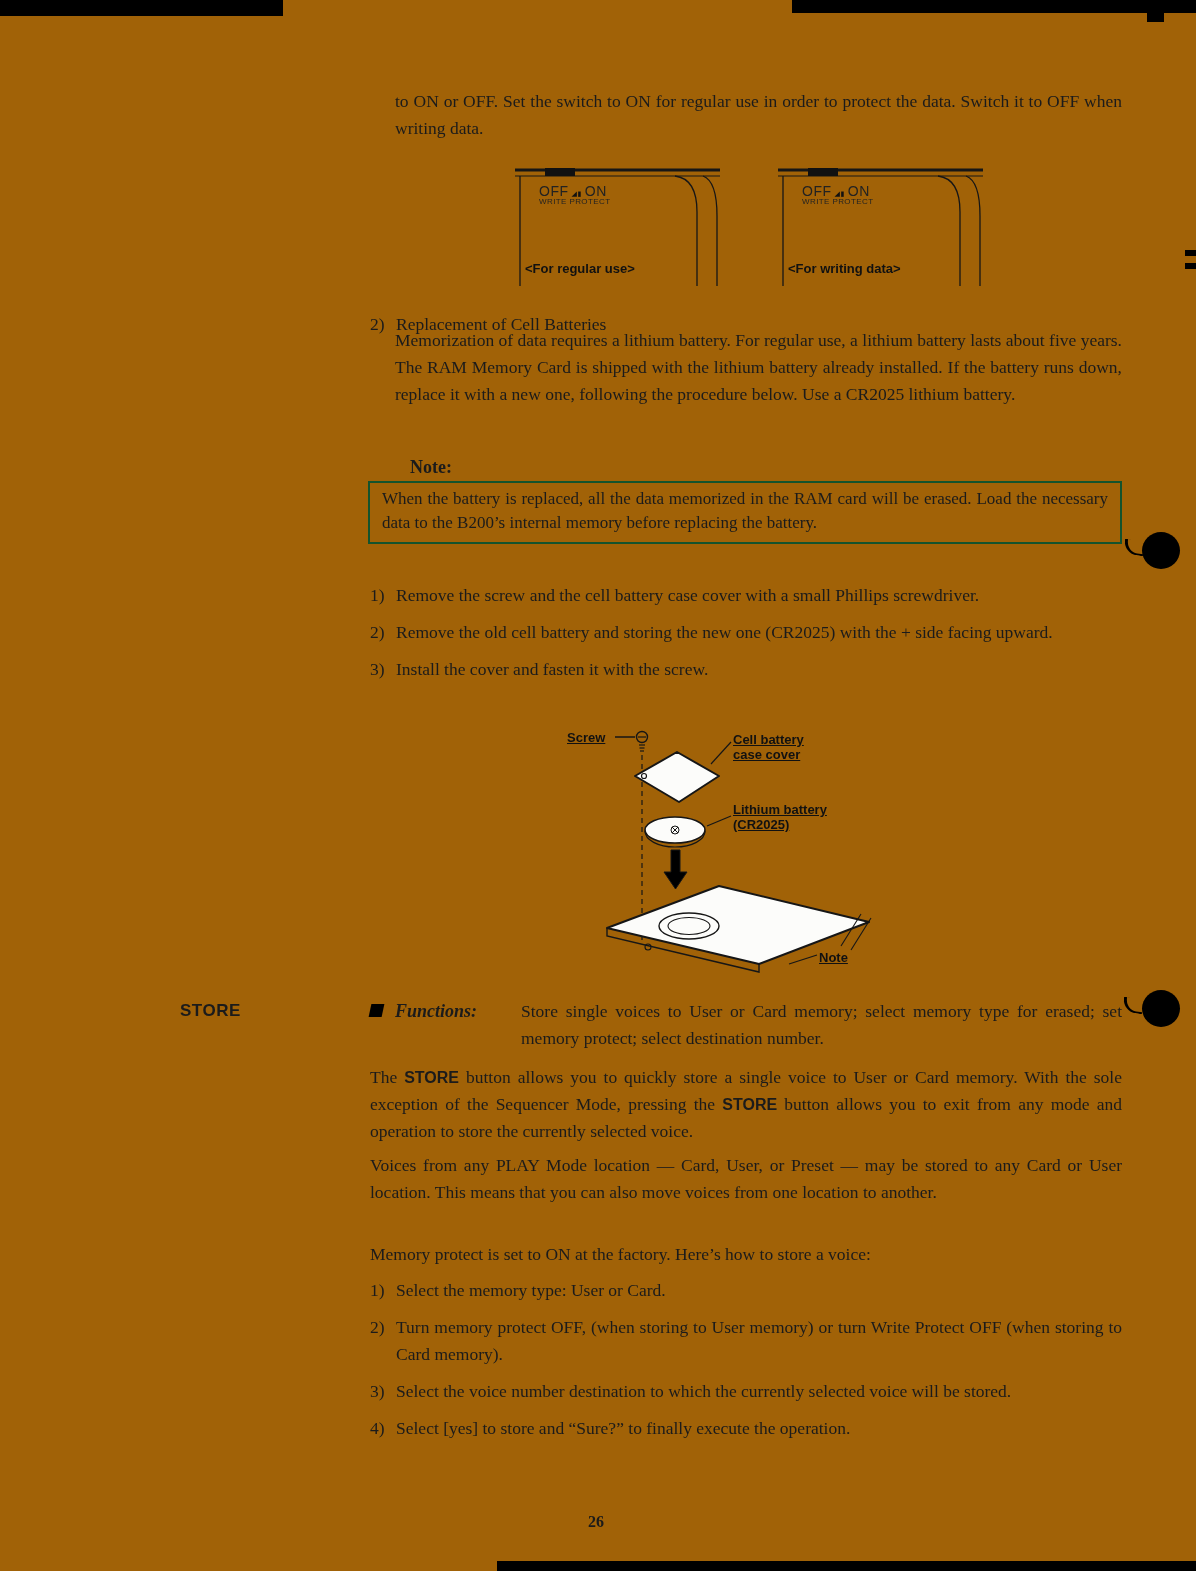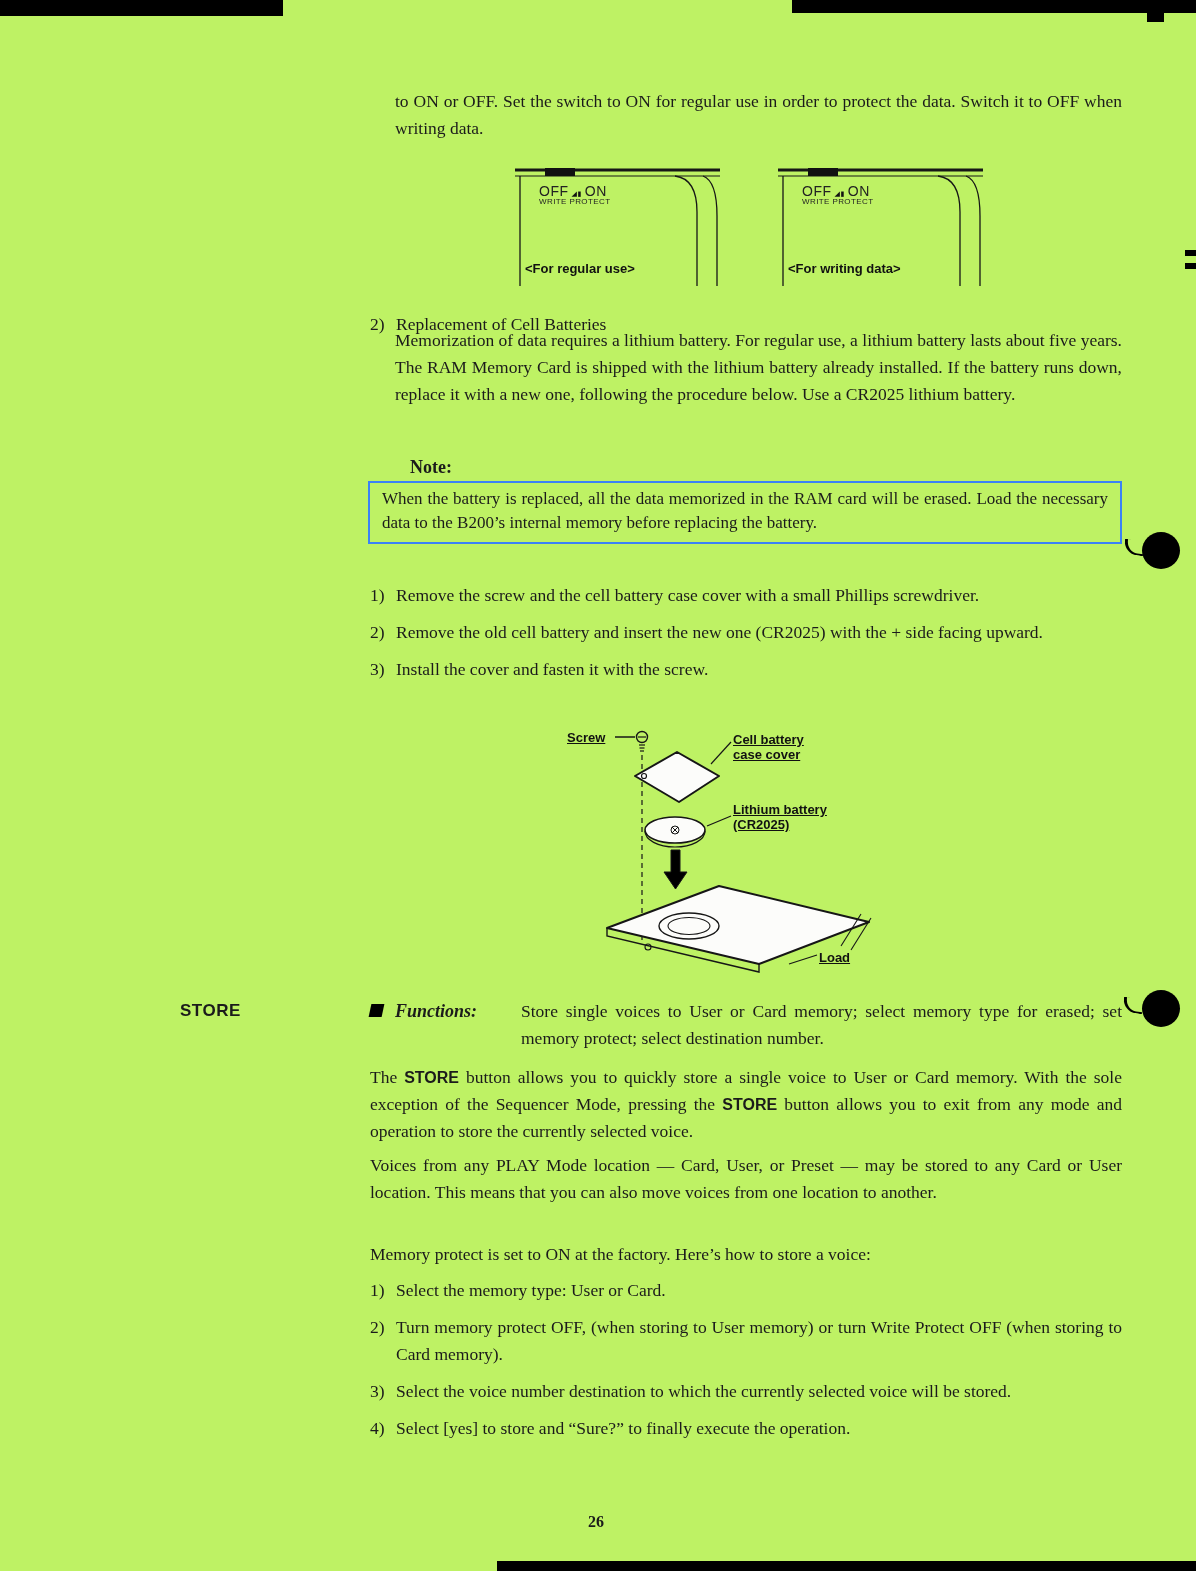--- a/index.html
+++ b/index.html
@@ -1,18 +1,18 @@
 <!DOCTYPE html>
 <html><head>
 <meta charset="utf-8">
 <style>
   html,body { margin:0; padding:0; background:#e8e8e4; }
   .page {
     position:relative; width:1196px; height:1571px; margin:0 auto;
-    background:#bef264; color:#1b1b1b; overflow:hidden;
+    background:#a16207; color:#1b1b1b; overflow:hidden;
     font-family:"Liberation Serif", serif;
   }
   .abs { position:absolute; }
   .bar { position:absolute; background:#000; }
 
   .body-text { font-size:17.5px; line-height:27px; text-align:justify; margin:0; }
   .b-sans { font-family:"Liberation Sans", sans-serif; font-weight:700; font-size:16px; }
 
   
   .switch-diagram { width:205px; height:118px; }
@@ -29,21 +29,21 @@
     font-family:"Liberation Sans", sans-serif; font-size:8px; letter-spacing:.4px; color:#222;
   }
   .sw-caption {
     position:absolute; bottom:10px; left:10px;
     font-family:"Liberation Sans", sans-serif; font-weight:700; font-size:13px; color:#111;
   }
 
   
   .note-label { font-weight:700; font-size:18px; }
   .note-box {
-    border:2px solid #3b82f6; width:726px;
+    border:2px solid #14532d; width:726px;
     padding:4px 12px 7px 12px;
     font-size:17px; line-height:24px; text-align:justify;
   }
 
   
   .step-row { display:flex; margin-bottom:10px; }
   .step-num { width:26px; flex:none; }
   .step-text { flex:1; }
 
   
@@ -131,21 +131,21 @@
     <span>When the battery is replaced, all the data memorized in the RAM card will be erased. Load the necessary data to the B200’s internal memory before replacing the battery.</span>
   </div>
 
   <div class="abs" style="left:370px; top:582px; width:752px;">
     <div class="step-row">
       <div class="step-num body-text">1)</div>
       <div class="step-text body-text">Remove the screw and the cell battery case cover with a small Phillips screwdriver.</div>
     </div>
     <div class="step-row">
       <div class="step-num body-text">2)</div>
-      <div class="step-text body-text">Remove the old cell battery and insert the new one (CR2025) with the + side facing upward.</div>
+      <div class="step-text body-text">Remove the old cell battery and storing the new one (CR2025) with the + side facing upward.</div>
     </div>
     <div class="step-row">
       <div class="step-num body-text">3)</div>
       <div class="step-text body-text">Install the cover and fasten it with the screw.</div>
     </div>
   </div>
 
   <div class="abs" style="left:545px; top:718px; width:345px; height:265px;">
     <svg class="bd-svg" width="345" height="265" viewBox="0 0 345 265" style="position:absolute;left:0;top:0;">
 
@@ -176,21 +176,21 @@
       <line x1="316" y1="196" x2="296" y2="228" stroke-width="1.1"></line>
       <line x1="326" y1="200" x2="306" y2="232" stroke-width="1.1"></line>
       <ellipse cx="144" cy="208" rx="30" ry="13" fill="none" stroke-width="1.4"></ellipse>
       <ellipse cx="144" cy="208" rx="21" ry="8.5" fill="none" stroke-width="1.1"></ellipse>
       <circle cx="103" cy="229" r="3" fill="none" stroke-width="1.1"></circle>
       <line x1="272" y1="237" x2="244" y2="246" stroke-width="1.2"></line>
     </svg>
     <div class="diag-label" style="left:22px; top:12px;">Screw</div>
     <div class="diag-label" style="left:188px; top:14px; width:96px;">Cell battery case cover</div>
     <div class="diag-label" style="left:188px; top:84px; width:114px;">Lithium battery (CR2025)</div>
-    <div class="diag-label" style="left:274px; top:232px;">Load</div>
+    <div class="diag-label" style="left:274px; top:232px;">Note</div>
   </div>
 
   <div class="abs margin-label" style="left:180px; top:1001px;">STORE</div>
 
   <div class="abs functions-row" style="left:370px; top:998px; width:752px;">
     <div class="fn-bullet"></div>
     <div class="fn-label">Functions:</div>
     <div class="fn-text body-text">Store single voices to User or Card memory; select memory type for erased; set memory protect; select destination number.</div>
   </div>
 

